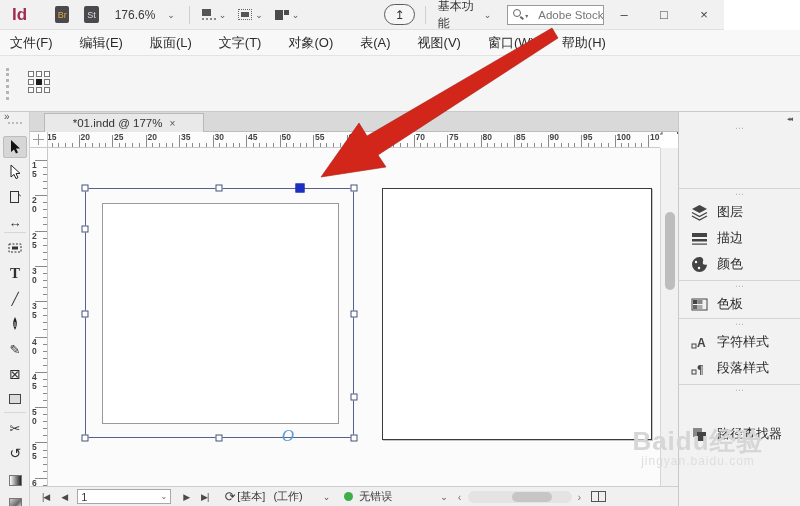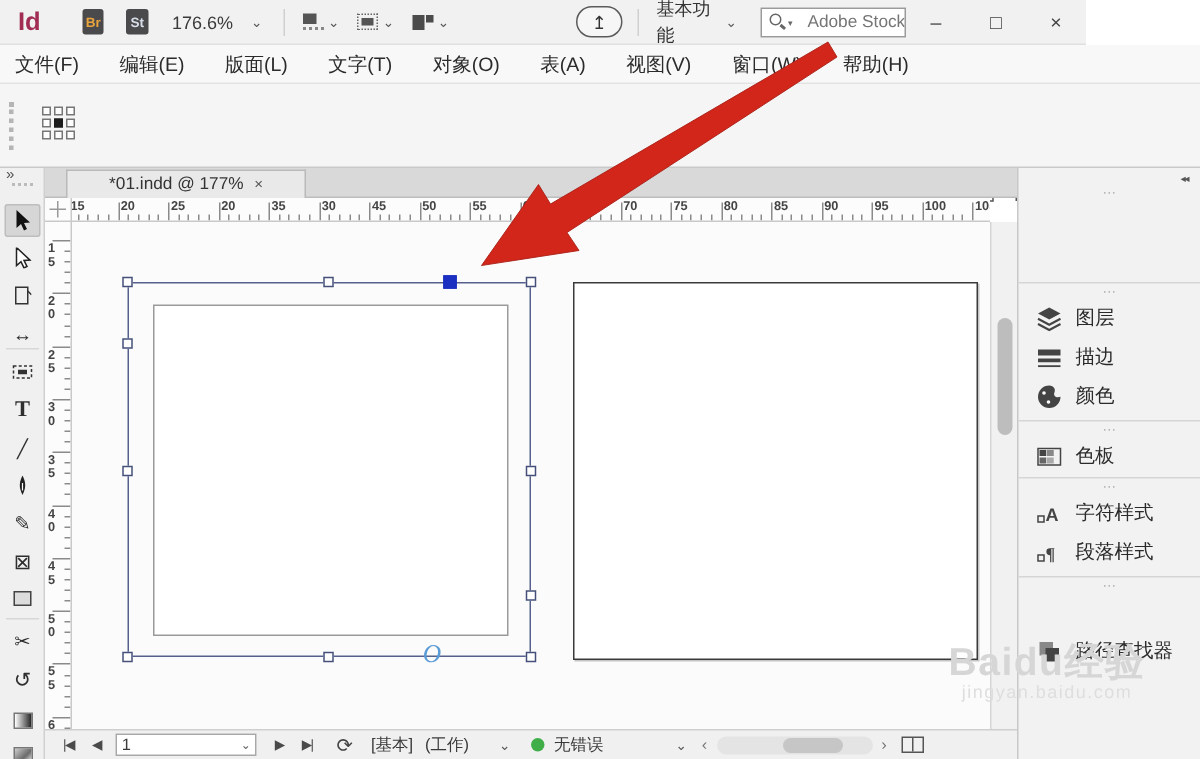--- a/index.html
+++ b/index.html
@@ -2,21 +2,21 @@
 <html><head>
 <meta charset="utf-8">
 <style>
   *{margin:0;padding:0;box-sizing:border-box}
   html,body{width:800px;height:506px;overflow:hidden}
   body{position:relative;font-family:"Liberation Sans","DejaVu Sans",sans-serif;background:#fff;color:#333;font-size:12px}
   .abs{position:absolute}
   
   #titlebar{left:0;top:0;width:724px;height:30px;background:#f1f1f1;border-bottom:1px solid #e0e0e0;display:flex;align-items:center}
   .logo{font-weight:bold;font-size:17px;color:#a12d52;margin-left:12px;letter-spacing:0}
-  .appbtn{width:18px;height:17px;background:#4a4a4d;border-radius:2px;color:#e8a33d;font-size:9px;font-weight:bold;display:flex;align-items:center;justify-content:center}
+  .appbtn{width:18px;height:17px;background:#4a4a4d;border-radius:2px;color:#e8a33d;font-size:9px;font-weight:normal;display:flex;align-items:center;justify-content:center}
   .appbtn.st{color:#d7dde8}
   .zoomlvl{font-size:12px;color:#3a3a3a}
   .chev{font-size:9px;color:#555;line-height:6px}
   .vsep{width:1px;height:18px;background:#d0d0d0}
   .tbico{display:flex;align-items:center;gap:3px}
   .gridico{width:14px;height:11px;background:linear-gradient(#555,#555) 0 0/9px 7px no-repeat,repeating-linear-gradient(90deg,#888 0 2px,transparent 2px 4px) 0 9px/14px 2px no-repeat}
   .scrico{width:14px;height:11px;border:1px dotted #666;position:relative}
   .scrico i{position:absolute;left:2px;top:2px;right:2px;bottom:2px;background:#555}
   .arrico{width:14px;height:10px;position:relative}
   .arrico i{position:absolute;background:#4b4b4b}
@@ -633,21 +633,21 @@
 <div id="statusbar" class="abs">
   <span class="navg" style="margin-left:12px">|◀</span>
   <span class="navg" style="margin-left:12px">◀</span>
   <span id="pagebox" style="margin-left:10px">
     <span>1</span>
     <span class="dd">⌄</span>
   </span>
   <span class="navg" style="margin-left:12px">▶</span>
   <span class="navg" style="margin-left:12px">▶|</span>
   <span style="margin-left:16px;font-size:13px;color:#444">⟳</span>
-  <span style="margin-left:12px">[基本]</span>
+  <span style="margin-left:2px">[基本]</span>
   <span style="margin-left:8px">(工作)</span>
   <span class="chev" style="margin-left:20px">⌄</span>
   <span class="gdot" style="margin-left:14px"></span>
   <span style="margin-left:6px">无错误</span>
   <span class="chev" style="margin-left:48px">⌄</span>
   <span style="margin-left:10px;color:#777">‹</span>
   <span id="hscroll" style="margin-left:6px">
       <span id="hthumb"></span>
     </span>
   <span style="margin-left:6px;color:#777">›</span>

